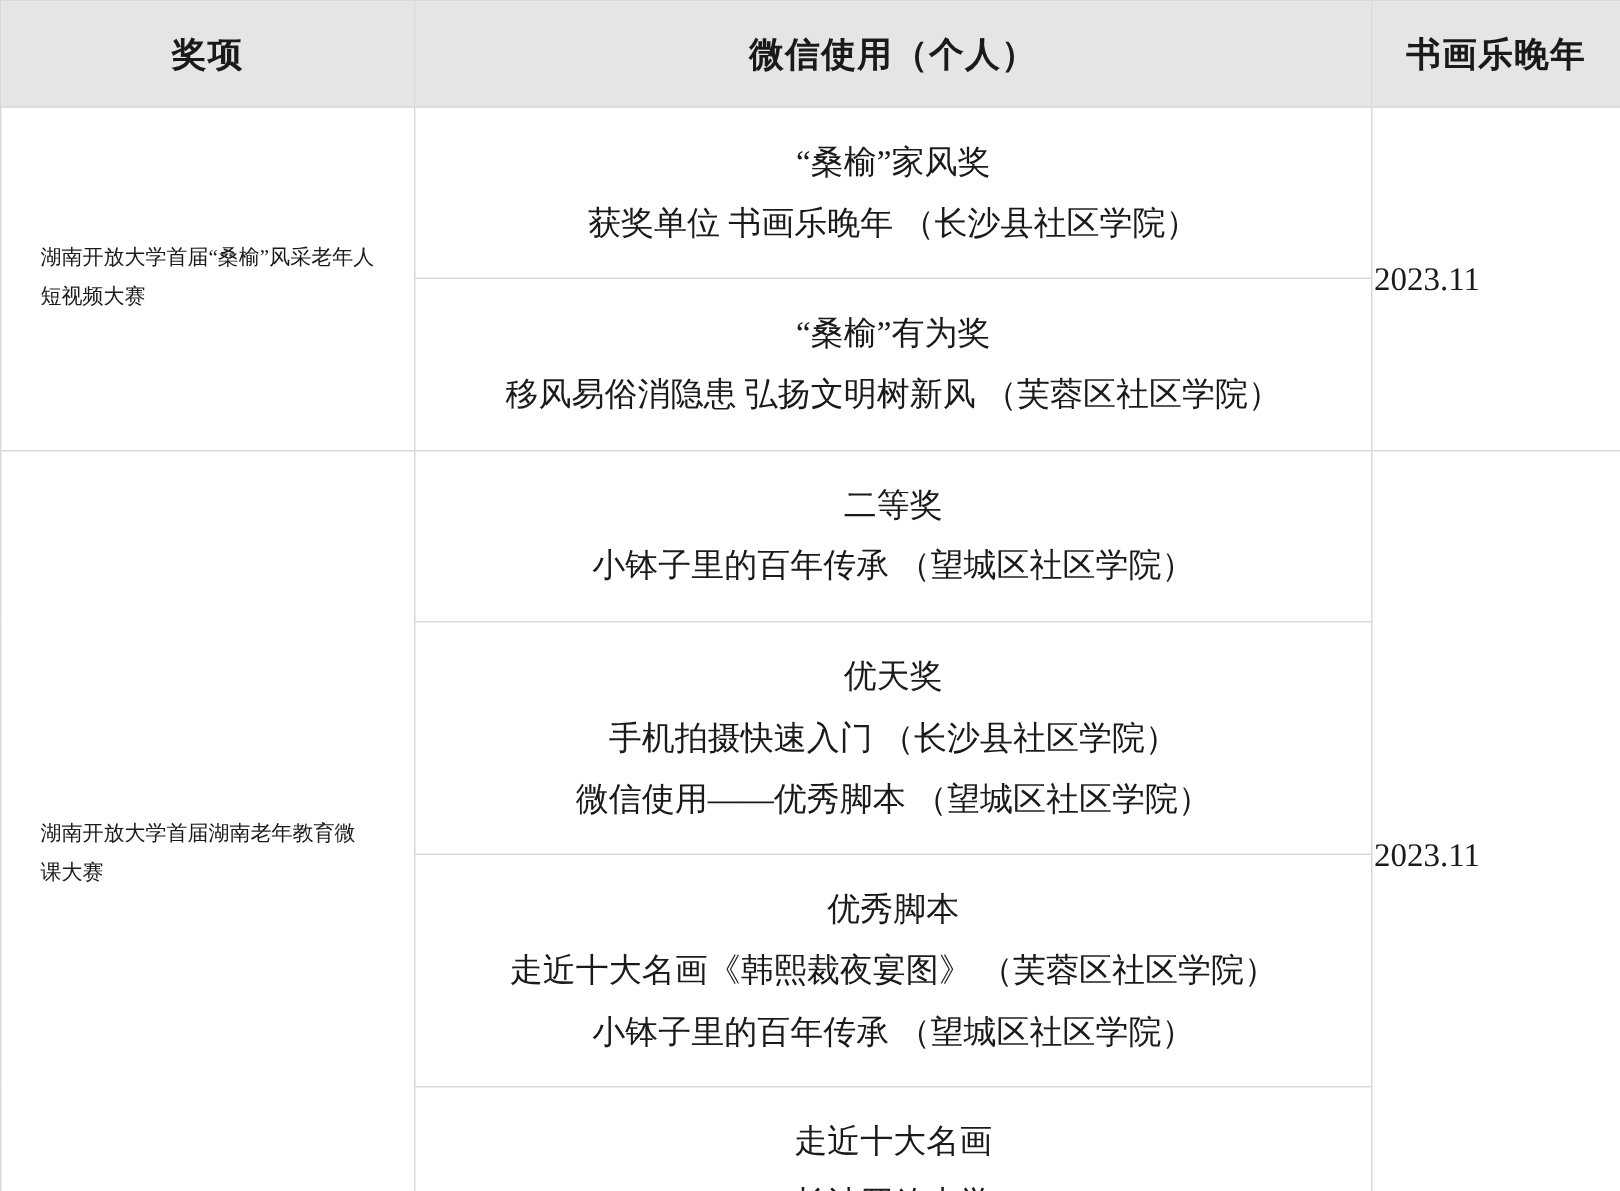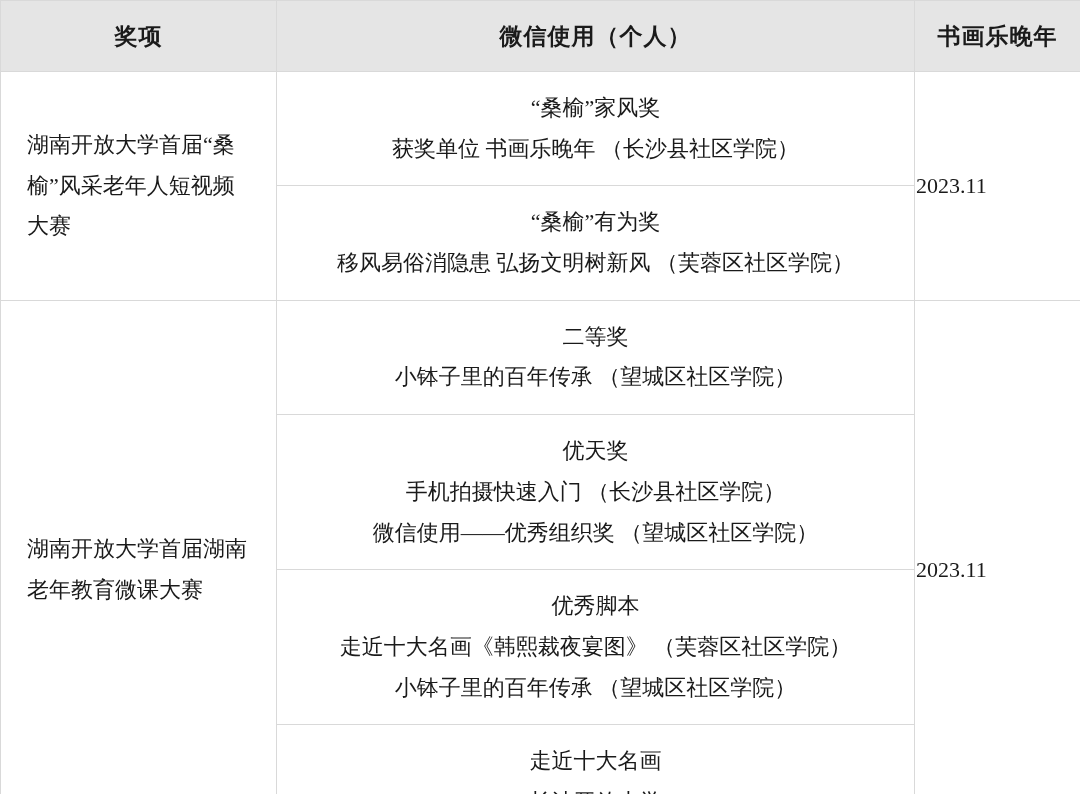--- a/index.html
+++ b/index.html
@@ -29,21 +29,21 @@
     text-align: center;
     padding: 6px 4px;
     letter-spacing: 1px;
   }
   col.c-award   { width: 276px; }
   col.c-winner  { width: 638px; }
   col.c-date    { width: 166px; }
 
   td.award-cell {
     padding: 14px 26px;
-    font-size: 22px;
+    font-size: 14px;
     line-height: 1.85;
     text-align: left;
   }
   td.date-cell {
     font-size: 22px;
   }
   td.winner-cell {
     padding: 16px 10px;
     text-align: center;
     font-size: 22px;
@@ -95,21 +95,21 @@
       <td class="winner-cell">
         <span class="winner-title">二等奖</span>
         <span class="winner-line">小钵子里的百年传承 （望城区社区学院）</span>
       </td>
       <td class="date-cell" rowspan="4">2023.11</td>
     </tr>
     <tr>
       <td class="winner-cell">
         <span class="winner-title">优天奖</span>
         <span class="winner-line">手机拍摄快速入门 （长沙县社区学院）</span>
-        <span class="winner-line">微信使用——优秀组织奖 （望城区社区学院）</span>
+        <span class="winner-line">微信使用——优秀脚本 （望城区社区学院）</span>
       </td>
     </tr>
     <tr>
       <td class="winner-cell">
         <span class="winner-title">优秀脚本</span>
         <span class="winner-line">走近十大名画《韩熙裁夜宴图》 （芙蓉区社区学院）</span>
         <span class="winner-line">小钵子里的百年传承 （望城区社区学院）</span>
       </td>
     </tr>
     <tr>

